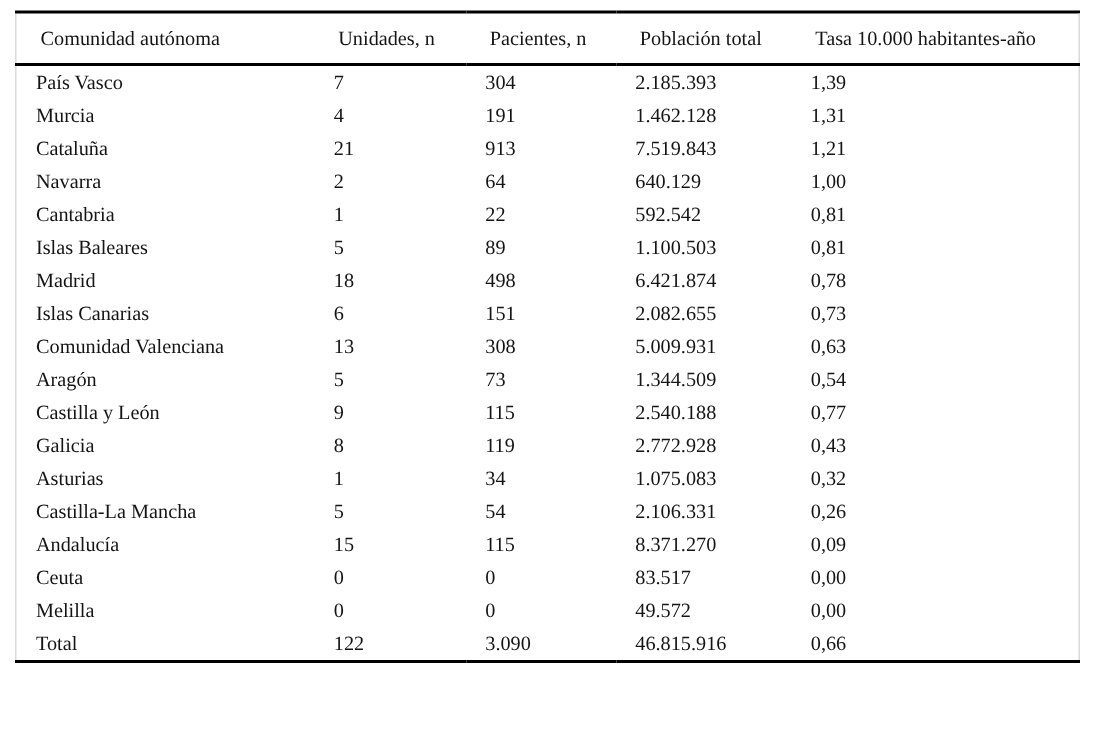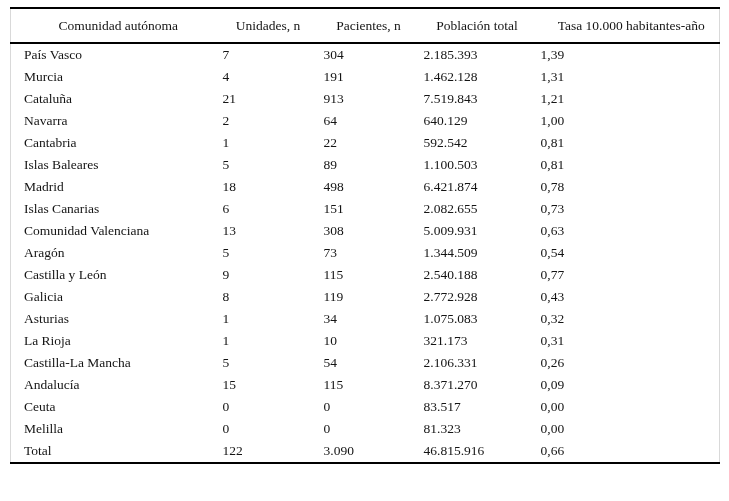--- a/index.html
+++ b/index.html
@@ -31,21 +31,21 @@
     line-height: 1;
   }
   table.rates col.c0 { width: 199px; }
   table.rates col.c1 { width: 101px; }
   table.rates col.c2 { width: 100px; }
   table.rates col.c3 { width: 117px; }
   table.rates col.c4 { width: 192px; }
   table.rates th {
     height: 33px;
     font-weight: normal;
-    text-align: center;
+    text-align: left;
     vertical-align: middle;
     padding: 0 0 0 16px;
     border-bottom: 2.5px solid #000000;
     white-space: nowrap;
     overflow: hidden;
   }
   table.rates td {
     height: 22px;
     text-align: left;
     vertical-align: middle;
@@ -161,27 +161,20 @@
           <td>0,43</td>
         </tr>
         <tr>
           <td>Asturias</td>
           <td>1</td>
           <td>34</td>
           <td>1.075.083</td>
           <td>0,32</td>
         </tr>
         <tr>
-          <td>La Rioja</td>
-          <td>1</td>
-          <td>10</td>
-          <td>321.173</td>
-          <td>0,31</td>
-        </tr>
-        <tr>
           <td>Castilla-La Mancha</td>
           <td>5</td>
           <td>54</td>
           <td>2.106.331</td>
           <td>0,26</td>
         </tr>
         <tr>
           <td>Andalucía</td>
           <td>15</td>
           <td>115</td>
@@ -192,21 +185,21 @@
           <td>Ceuta</td>
           <td>0</td>
           <td>0</td>
           <td>83.517</td>
           <td>0,00</td>
         </tr>
         <tr>
           <td>Melilla</td>
           <td>0</td>
           <td>0</td>
-          <td>81.323</td>
+          <td>49.572</td>
           <td>0,00</td>
         </tr>
         <tr>
           <td>Total</td>
           <td>122</td>
           <td>3.090</td>
           <td>46.815.916</td>
           <td>0,66</td>
         </tr>
       </tbody>

